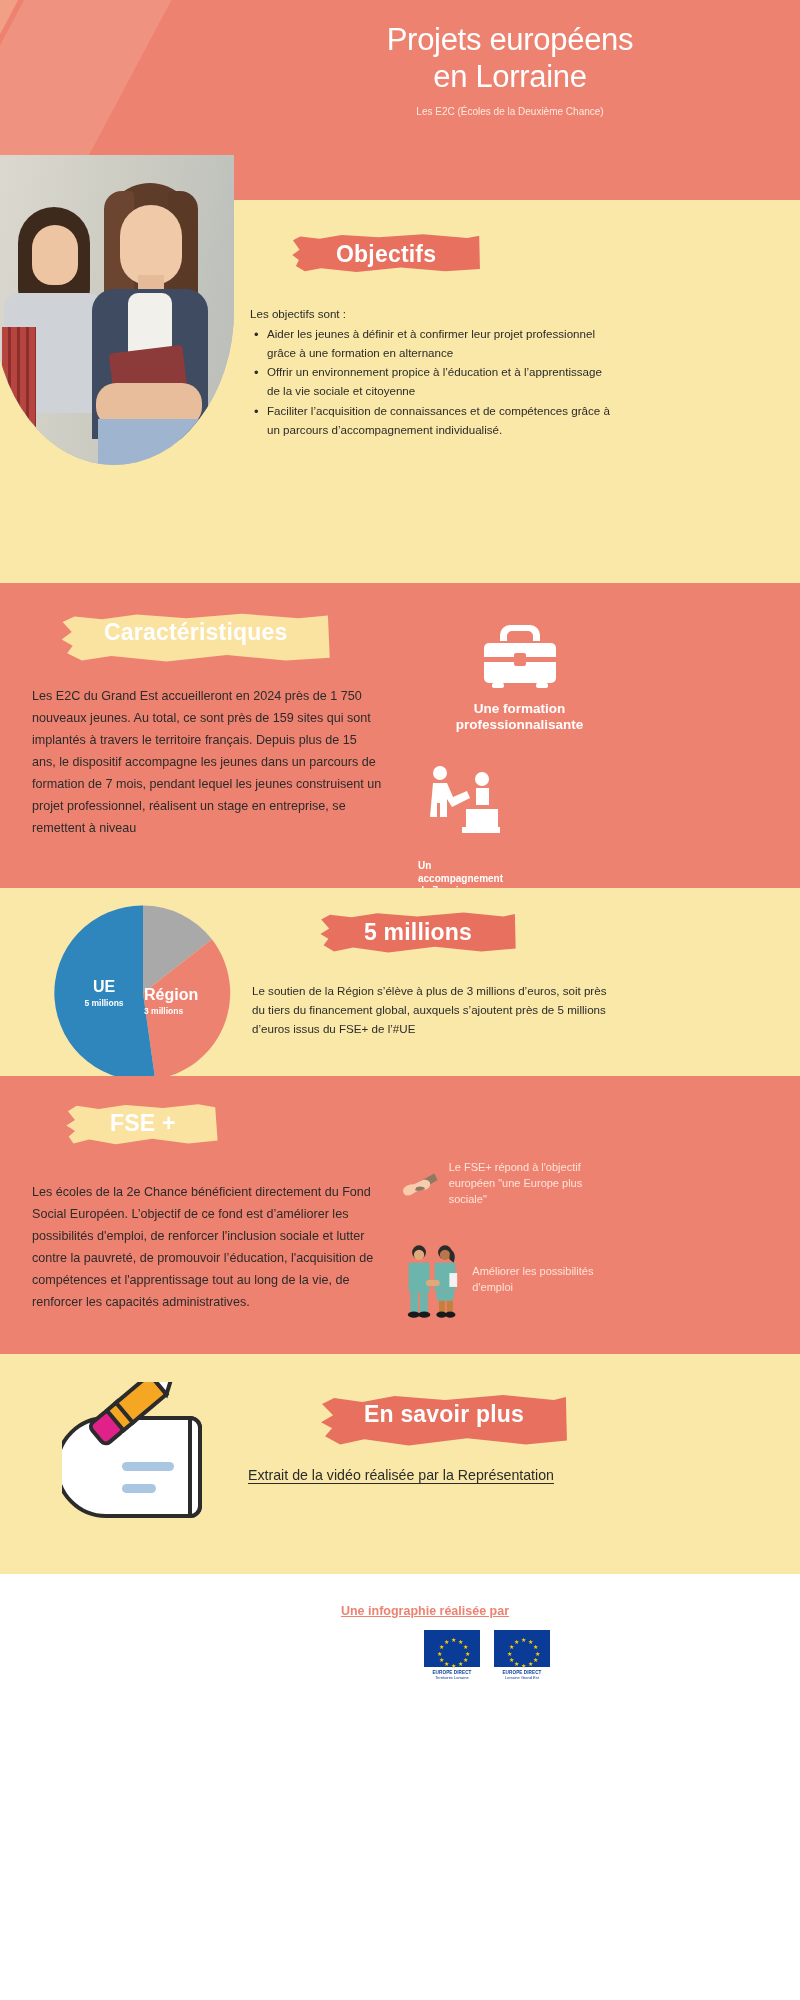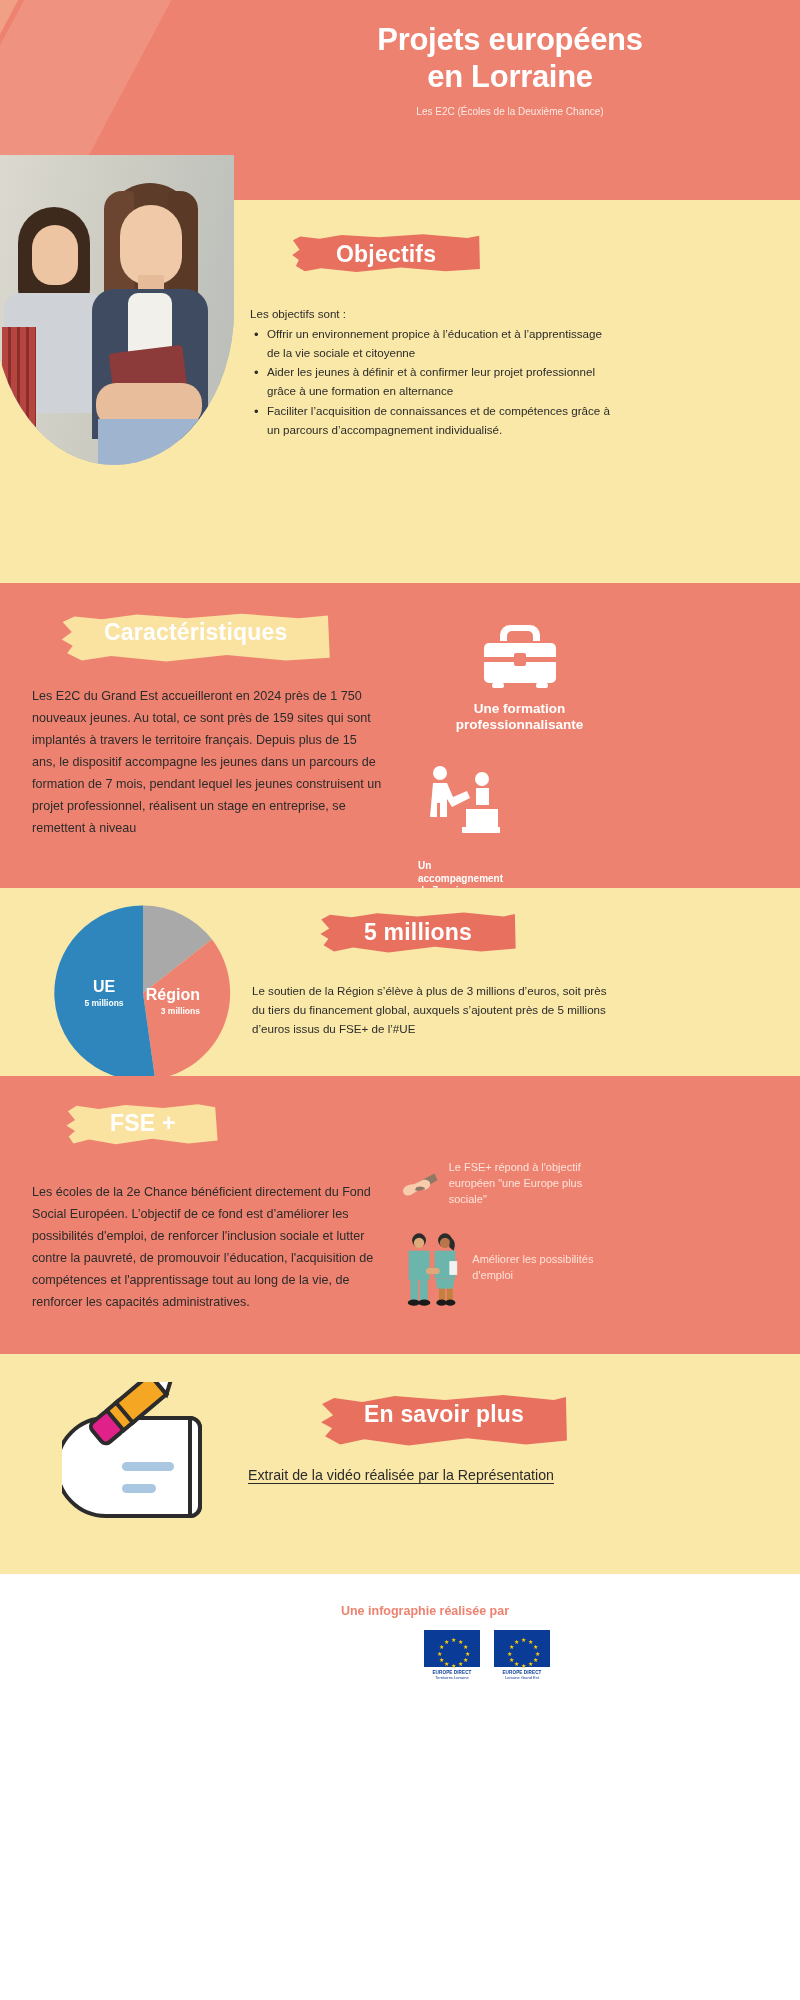--- a/index.html
+++ b/index.html
@@ -17,21 +17,21 @@
     position:relative; width:800px; height:200px;
     background:#ee8270; overflow:hidden;
   }
   .stripes { position:absolute; inset:0; overflow:hidden; }
   .stripe { position:absolute; top:-120px; height:420px; transform:rotate(28deg); transform-origin:top left; }
   .s3 { left:-74px;  width:112px; background:#f4ab8f; }
   .s4 { left:48px;   width:30px;  background:#f2a085; }
   .s5 { left:88px;   width:130px; background:#ef9380; }
   .header-text { position:absolute; left:250px; top:22px; width:520px; text-align:center; }
   .header-title {
-    color:#ffffff; font-size:31px; font-weight:bold; line-height:1.18;
+    color:#ffffff; font-size:31px; font-weight:normal; line-height:1.18;
     letter-spacing:-0.3px;
   }
   .header-sub { color:#fde9e2; font-size:10px; margin-top:11px; font-weight:400; }
 
   
   .band-yellow { background:#fae8a8; width:800px; position:relative; }
   .band-salmon { background:#ee8270; width:800px; position:relative; }
 
   
   .brush {
@@ -160,22 +160,22 @@
         <svg class="brush-bg" viewBox="0 0 260 56" preserveAspectRatio="none">
           <path d="M4 11 L14 6 L40 9 L70 4 L120 7 L180 3 L240 8 L256 5 L257 50 L210 53 L150 48 L90 54 L42 49 L20 53 L8 46 L12 38 L3 31 L13 24 Z" fill="#e8705e"></path>
         </svg>
         <span>Objectifs</span>
       </div>
     </div>
 
     <div style="position:absolute; left:250px; top:105px; width:368px;">
       <div class="body-text">Les objectifs sont :</div>
       <ul class="bullets body-text">
+        <li>Aider les jeunes à définir et à confirmer leur projet professionnel grâce à une formation en alternance</li>
         <li>Offrir un environnement propice à l’éducation et à l’apprentissage de la vie sociale et citoyenne</li>
-        <li>Aider les jeunes à définir et à confirmer leur projet professionnel grâce à une formation en alternance</li>
         <li>Faciliter l’acquisition de connaissances et de compétences grâce à un parcours d’accompagnement individualisé.</li>
       </ul>
     </div>
   </div>
 
   <div class="band-salmon" style="height:305px;">
 
     <div style="position:absolute; left:58px; top:27px;">
       <div class="brush">
         <svg class="brush-bg" viewBox="0 0 300 58" preserveAspectRatio="none">
@@ -228,21 +228,21 @@
           <path d="M100 100 L100 8 A92 92 0 0 1 172.5 43.5 Z" fill="#a9a9a9"></path>
 
           <path d="M100 100 L172.5 43.5 A92 92 0 0 1 112.8 190.9 Z" fill="#ee8270"></path>
 
           <path d="M100 100 L112.8 190.9 A92 92 0 1 1 100 8 Z" fill="#2e86bd"></path>
         </svg>
         <div style="position:absolute; left:26px; top:80px; width:60px; text-align:center;">
           <div style="color:#fff;font-weight:bold;font-size:16px;">UE</div>
           <div style="color:#fff;font-weight:bold;font-size:8.5px;margin-top:2px;">5 millions</div>
         </div>
-        <div style="position:absolute; left:76px; top:88px; width:76px; text-align:right;">
+        <div style="position:absolute; left:96px; top:88px; width:76px; text-align:left;">
           <div style="color:#fff;font-weight:bold;font-size:16px;">Région</div>
           <div style="color:#fff;font-weight:bold;font-size:8.5px;margin-top:2px;">3 millions</div>
         </div>
       </div>
     </div>
 
     <div style="position:absolute; left:318px; top:22px;">
       <div class="brush">
         <svg class="brush-bg" viewBox="0 0 250 54" preserveAspectRatio="none">
           <path d="M4 12 L15 6 L42 9 L74 4 L124 8 L182 3 L232 8 L246 5 L247 48 L204 52 L146 46 L88 53 L44 47 L20 52 L7 44 L13 36 L3 30 L14 23 Z" fill="#e8705e"></path>
@@ -271,21 +271,21 @@
       <svg width="72" height="58" viewBox="0 0 72 58">
         <path d="M64 4 L70 16 L40 34 L30 22 Z" fill="#8e7a64"></path>
         <path d="M42 16 C50 14 58 18 56 26 C54 33 44 36 36 34 L20 44 C12 47 4 42 6 34 C8 27 18 24 26 24 Z" fill="#f7cdae"></path>
         <path d="M30 30 C36 27 44 28 47 32 C43 36 34 37 28 35 Z" fill="#8e7a64"></path>
         <circle cx="35" cy="33" r="2" fill="#8e7a64"></circle>
         <circle cx="41" cy="31" r="2" fill="#8e7a64"></circle>
       </svg>
       <div style="color:#ffe3d8; font-size:11px; line-height:1.45; padding-top:2px;">Le FSE+ répond à l'objectif européen "une Europe plus sociale"</div>
     </div>
 
-    <div style="position:absolute; left:400px; top:148px; display:flex; align-items:center; gap:10px; width:215px;">
+    <div style="position:absolute; left:400px; top:160px; display:flex; align-items:center; gap:10px; width:215px;">
       <svg width="72" height="88" viewBox="0 0 72 88">
 
         <circle cx="22" cy="12" r="8" fill="#2b2b2b"></circle>
         <circle cx="22" cy="15" r="6" fill="#e0a97a"></circle>
         <path d="M10 24 h24 v34 h-24 z" fill="#6bb5ad"></path>
         <rect x="12" y="58" width="9" height="24" fill="#6bb5ad"></rect>
         <rect x="23" y="58" width="9" height="24" fill="#6bb5ad"></rect>
         <ellipse cx="16" cy="84" rx="7" ry="3.5" fill="#1a1a1a"></ellipse>
         <ellipse cx="28" cy="84" rx="7" ry="3.5" fill="#1a1a1a"></ellipse>
 
@@ -332,21 +332,21 @@
         <span>En savoir plus</span>
       </div>
     </div>
 
     <div style="position:absolute; left:248px; top:110px; width:372px;">
       <span class="learn-link">Extrait de la vidéo réalisée par la Représentation</span>
     </div>
   </div>
 
   <div class="footer" style="height:176px;">
-    <div class="footer-title" style="position:absolute; left:260px; top:30px; width:330px;">Une infographie réalisée par</div>
+    <div class="footer-title" style="position:absolute; left:260px; top:30px; width:330px;text-decoration:underline;">Une infographie réalisée par</div>
 
     <div style="position:absolute; left:424px; top:56px; display:flex; gap:14px;">
 
       <div class="eu-logo">
         <div class="eu-flag">
           <div class="eu-star" style="left:26px;top:6px;">★</div>
           <div class="eu-star" style="left:33px;top:8px;">★</div>
           <div class="eu-star" style="left:38px;top:13px;">★</div>
           <div class="eu-star" style="left:40px;top:20px;">★</div>
           <div class="eu-star" style="left:38px;top:26px;">★</div>

